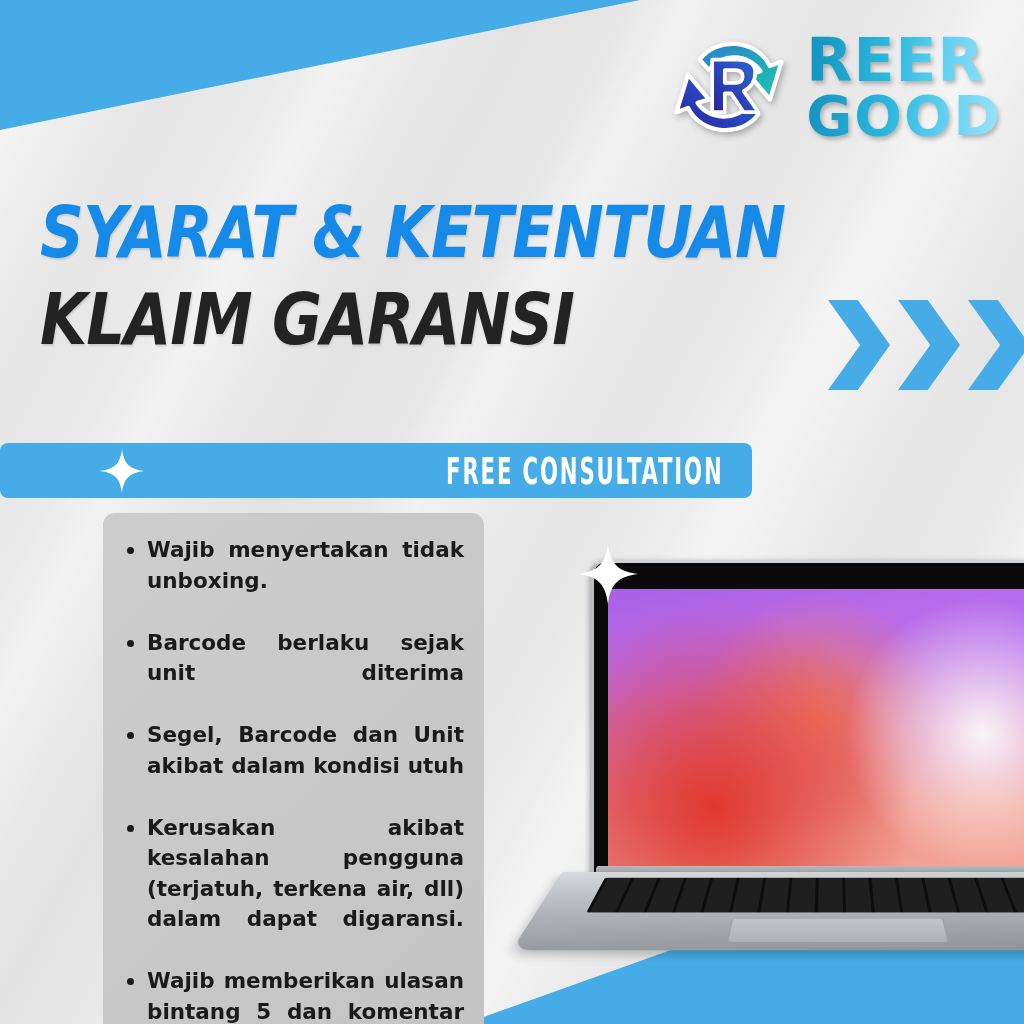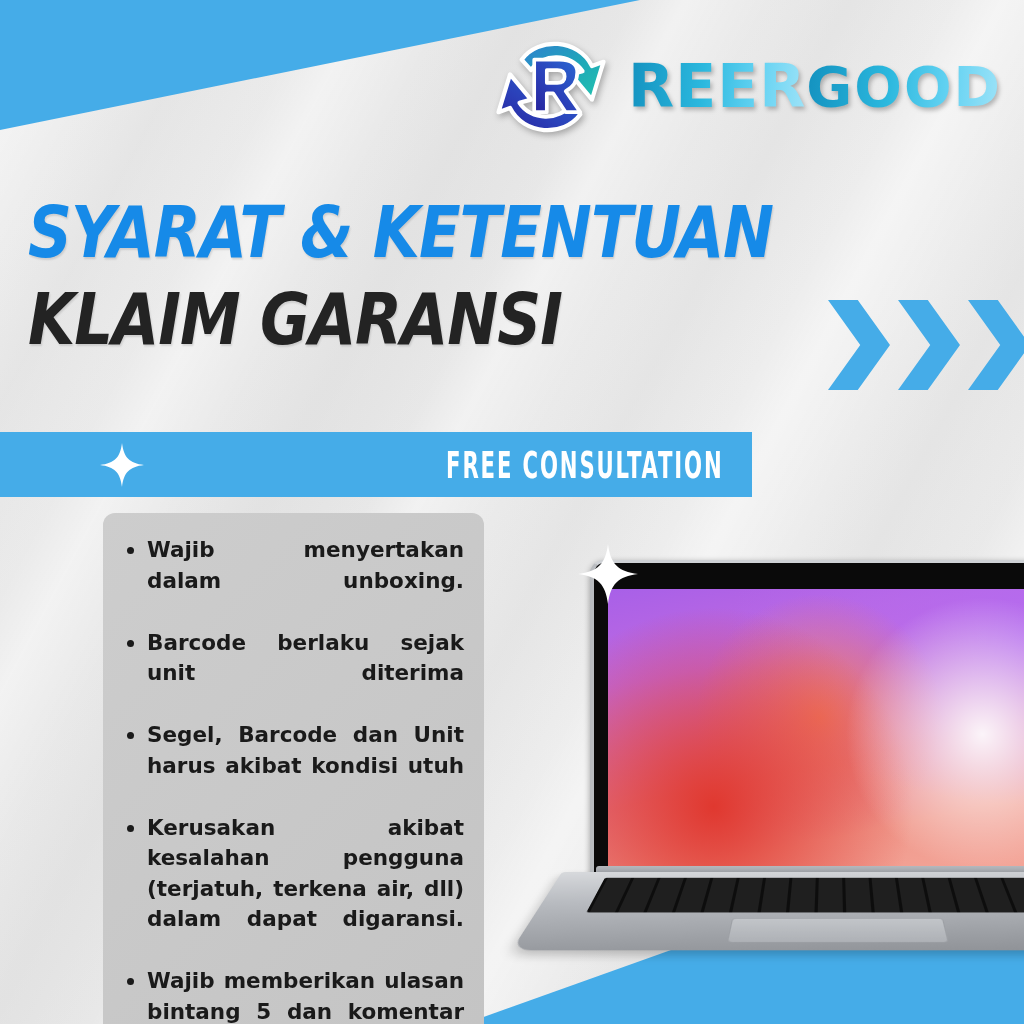--- a/index.html
+++ b/index.html
@@ -49,58 +49,58 @@
   .corner-bottom-right {
     position:absolute; right:0; bottom:0;
     width:560px; height:200px;
     background:#45ace8;
     clip-path:polygon(100% 0, 100% 100%, 0 100%);
   }
 
   
   .logo { position:absolute; top:24px; right:22px; display:flex; align-items:center; gap:14px; }
   .logo-mark { width:126px; height:126px; filter:drop-shadow(2px 3px 3px rgba(0,0,0,.28)); }
-  .logo-words { display:flex; flex-direction:row; line-height:.92; }
+  .logo-words { display:flex; flex-direction:column; line-height:.92; }
   .logo-word {
     font-family:"DejaVu Sans", sans-serif;
     font-weight:bold;
     font-size:60px;
     letter-spacing:1px;
     background:linear-gradient(95deg,#1391bf 0%,#2bb8de 42%,#63d2f2 72%,#9fe3f8 100%);
     -webkit-background-clip:text; background-clip:text; color:transparent;
     text-shadow:0 0 0 transparent;
     filter:drop-shadow(2px 3px 2px rgba(0,0,0,.25));
   }
   .logo-word.good { font-size:56px; letter-spacing:2px; margin-top:2px; }
 
   
-  .headline { position:absolute; left:28px; top:196px; }
+  .headline { position:absolute; left:40px; top:196px; }
   .headline-line {
     font-family:"DejaVu Sans Condensed","Liberation Sans Narrow","Liberation Sans", sans-serif;
     font-weight:bold; font-style:italic;
     font-size:72px; line-height:1.02;
     letter-spacing:-1px;
     transform:scaleX(.94); transform-origin:left center;
     white-space:nowrap;
     text-shadow:1px 2px 2px rgba(0,0,0,.12);
   }
   .headline-line.l1 { color:#168ae8; }
   .headline-line.l2 { color:#232323; margin-top:14px; }
 
   
   .chevrons { position:absolute; right:-6px; top:300px; display:flex; gap:8px; }
   .chev { width:62px; height:90px; background:#45ace8;
           clip-path:polygon(0 0, 48% 0, 100% 50%, 48% 100%, 0 100%, 52% 50%); }
 
   
   .banner {
-    position:absolute; left:0; top:432px;
-    width:752px; height:65px;
+    position:absolute; left:0; top:443px;
+    width:752px; height:55px;
     background:#45ace8;
-    display:flex; align-items:center;
+    display:flex; align-items:center;border-radius:8px;
   }
   .banner-star { position:absolute; left:100px; top:50%; transform:translateY(-50%); width:44px; height:44px; }
   .banner-text {
     position:absolute; right:28px; top:50%; transform:translateY(-50%) scaleX(.62);
     transform-origin:right center;
     font-family:"DejaVu Sans Condensed","Liberation Sans Narrow","Liberation Sans", sans-serif;
     font-weight:bold; font-size:38px; color:#ffffff; letter-spacing:3px;
     white-space:nowrap;
   }
 
@@ -240,27 +240,27 @@
   <div class="banner">
     <svg class="banner-star" viewBox="0 0 40 40">
       <path d="M20 0 C21.6 13.2 26.8 18.4 40 20 C26.8 21.6 21.6 26.8 20 40 C18.4 26.8 13.2 21.6 0 20 C13.2 18.4 18.4 13.2 20 0 Z" fill="#ffffff"></path>
     </svg>
     <div class="banner-text">FREE CONSULTATION</div>
   </div>
 
   <div class="terms-card">
     <ul class="terms-list">
       <li>
-          <span>Wajib menyertakan dalam unboxing.</span>
+          <span>Wajib menyertakan tidak unboxing.</span>
         </li>
       <li>
           <span>Barcode berlaku sejak unit diterima</span>
         </li>
       <li>
-          <span>Segel, Barcode dan Unit harus akibat kondisi utuh</span>
+          <span>Segel, Barcode dan Unit akibat dalam kondisi utuh</span>
         </li>
       <li>
           <span>Kerusakan akibat kesalahan pengguna (terjatuh, terkena air, dll) dalam dapat digaransi.</span>
         </li>
       <li>
           <span>Wajib memberikan ulasan bintang 5 dan komentar positif</span>
         </li>
 
     </ul>
   </div>

